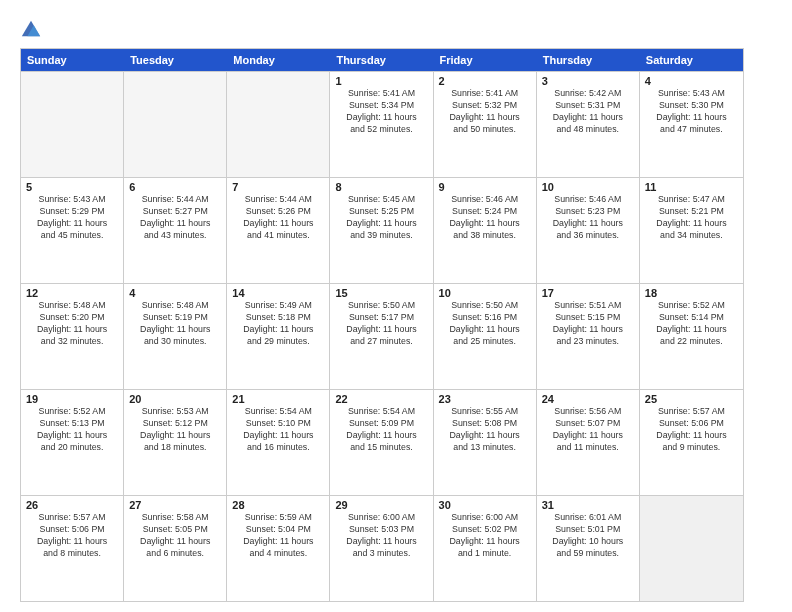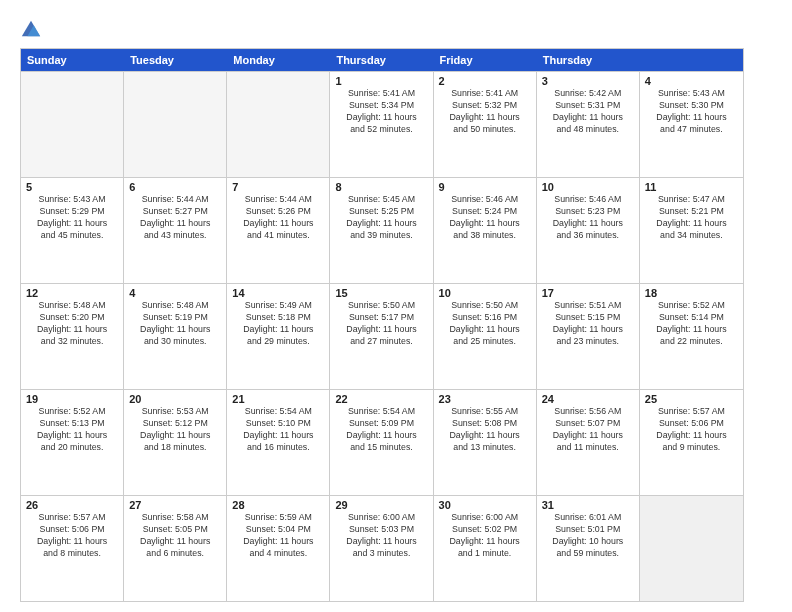--- a/index.html
+++ b/index.html
@@ -144,20 +144,21 @@
   </div>
 
   <div class="calendar">
     <div class="cal-header">
     <div class="cal-header-cell">Sunday</div>
         <div class="cal-header-cell">Tuesday</div>
         <div class="cal-header-cell">Monday</div>
         <div class="cal-header-cell">Thursday</div>
         <div class="cal-header-cell">Friday</div>
         <div class="cal-header-cell">Thursday</div>
+        <div class="cal-header-cell">Saturday</div>
       </div>
     <div class="cal-body">
     <div class="cal-row">
           <div class="cal-cell empty"></div>
           <div class="cal-cell empty"></div>
           <div class="cal-cell empty"></div>
           <div class="cal-cell">
             <span class="day-number">1</span>
             <div class="cell-text">Sunrise: 5:41 AM<br>Sunset: 5:34 PM<br>Daylight: 11 hours<br>and 52 minutes.</div>
           </div>

